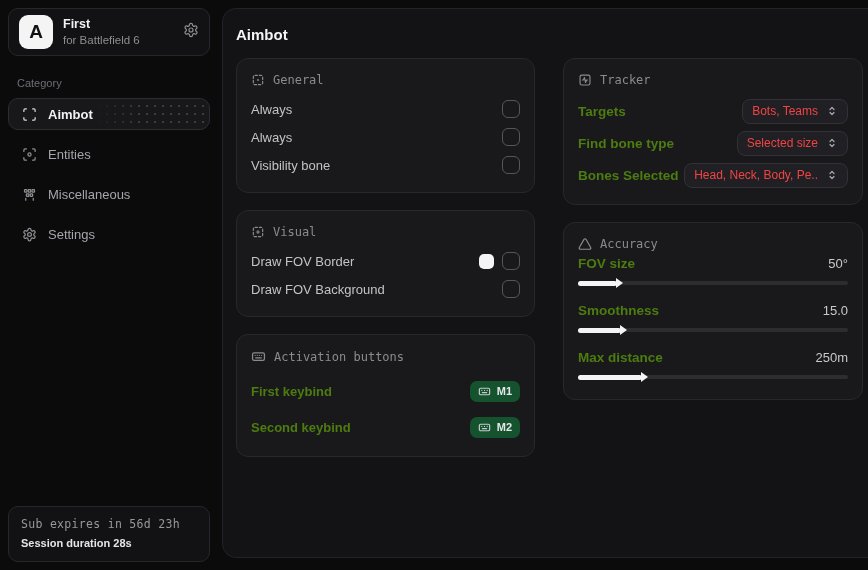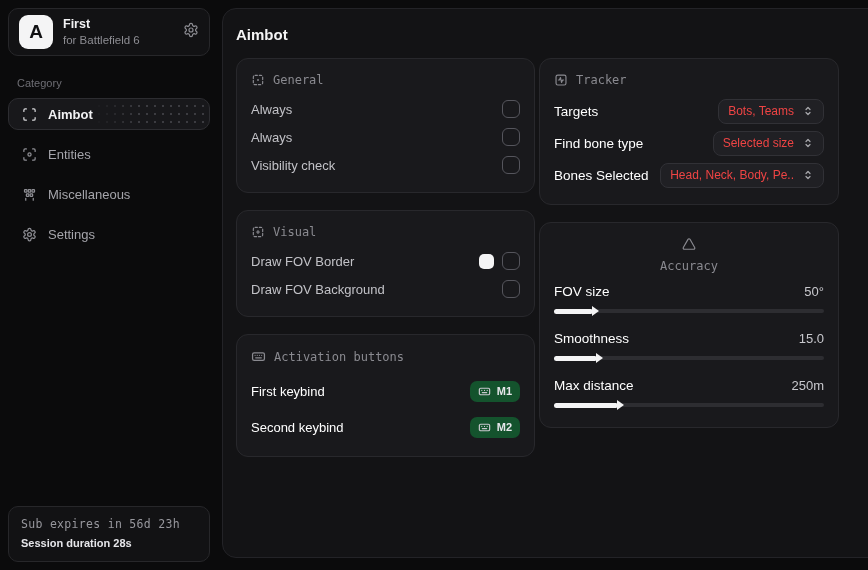--- a/index.html
+++ b/index.html
@@ -69,40 +69,40 @@
 
   
   .main {
     position:absolute; left:222px; top:8px; width:656px; height:550px;
     background:#131315; border:1px solid #232327;
     border-radius:14px 0 0 14px;
     padding:17px 14px 0 13px;
   }
   .page-title { font-size:15px; font-weight:700; color:#f4f4f5; margin-bottom:15px; }
 
-  .columns { display:flex; gap:4px; align-items:flex-start; }
+  .columns { display:flex; gap:28px; align-items:flex-start; }
   .col-left  { width:299px; display:flex; flex-direction:column; gap:17px; }
   .col-right { width:300px; display:flex; flex-direction:column; gap:17px; }
 
   .card {
     background:#19191c; border:1px solid #28282c; border-radius:12px;
     padding:11px 14px 13px;
   }
   .card-head {
     display:flex; align-items:center; gap:8px;
     color:#8a8a90; font-size:12px; margin:3px 0 8px;
   }
   .card-head .ico { display:flex; color:#8a8a90; }
 
   .row {
     display:flex; align-items:center; justify-content:space-between;
     height:28px;
   }
   .row-lbl  { font-size:13px; color:#c2c2c7; }
-  .row-lbl.strong { color:#ffffff; font-weight:400; font-size:13px; }
+  .row-lbl.strong { color:#4d7c0f; font-weight:700; font-size:13px; }
 
   .checkbox {
     width:18px; height:18px; border:1.5px solid #55555c; border-radius:6px;
     background:transparent; cursor:pointer; flex:0 0 auto;
   }
   .row-right { display:flex; align-items:center; gap:8px; }
   .swatch { width:15px; height:15px; border-radius:5px; cursor:pointer; }
 
   .key-chip {
     display:flex; align-items:center; gap:6px;
@@ -234,21 +234,21 @@
         </div>
         <div class="row">
           <span class="row-lbl">Always</span>
           <span class="checkbox"></span>
         </div>
         <div class="row">
           <span class="row-lbl">Always</span>
           <span class="checkbox"></span>
         </div>
         <div class="row">
-          <span class="row-lbl">Visibility check</span>
+          <span class="row-lbl">Visibility bone</span>
           <span class="checkbox"></span>
         </div>
       </section>
 
       <section class="card">
         <div class="card-head">
           <span class="ico">
             <svg width="14" height="14" viewBox="0 0 24 24" fill="none" stroke="currentColor" stroke-width="2" stroke-linecap="round">
                 <rect x="4" y="4" width="16" height="16" rx="3" stroke-dasharray="4 3.2"></rect>
                 <path d="M12 9.5v5M9.5 12h5"></path>
@@ -350,21 +350,21 @@
               <svg width="12" height="12" viewBox="0 0 24 24" fill="none" stroke="currentColor" stroke-width="2.4" stroke-linecap="round" stroke-linejoin="round">
                   <path d="m8 9 4-4 4 4"></path>
                   <path d="m8 15 4 4 4-4"></path>
                 </svg>
             </span>
           </span>
         </div>
       </section>
 
       <section class="card">
-        <div class="card-head" style="margin-bottom:7px;flex-direction:column;">
+        <div class="card-head" style="margin-bottom:1px;">
           <span class="ico">
             <svg width="14" height="14" viewBox="0 0 24 24" fill="none" stroke="currentColor" stroke-width="2" stroke-linecap="round" stroke-linejoin="round">
                 <path d="M13.73 4a2 2 0 0 0-3.46 0l-8 14A2 2 0 0 0 4 21h16a2 2 0 0 0 1.73-3z"></path>
               </svg>
           </span>
           <span class="mono">Accuracy</span>
         </div>
 
         <div class="acc-row">
           <div class="acc-top">

